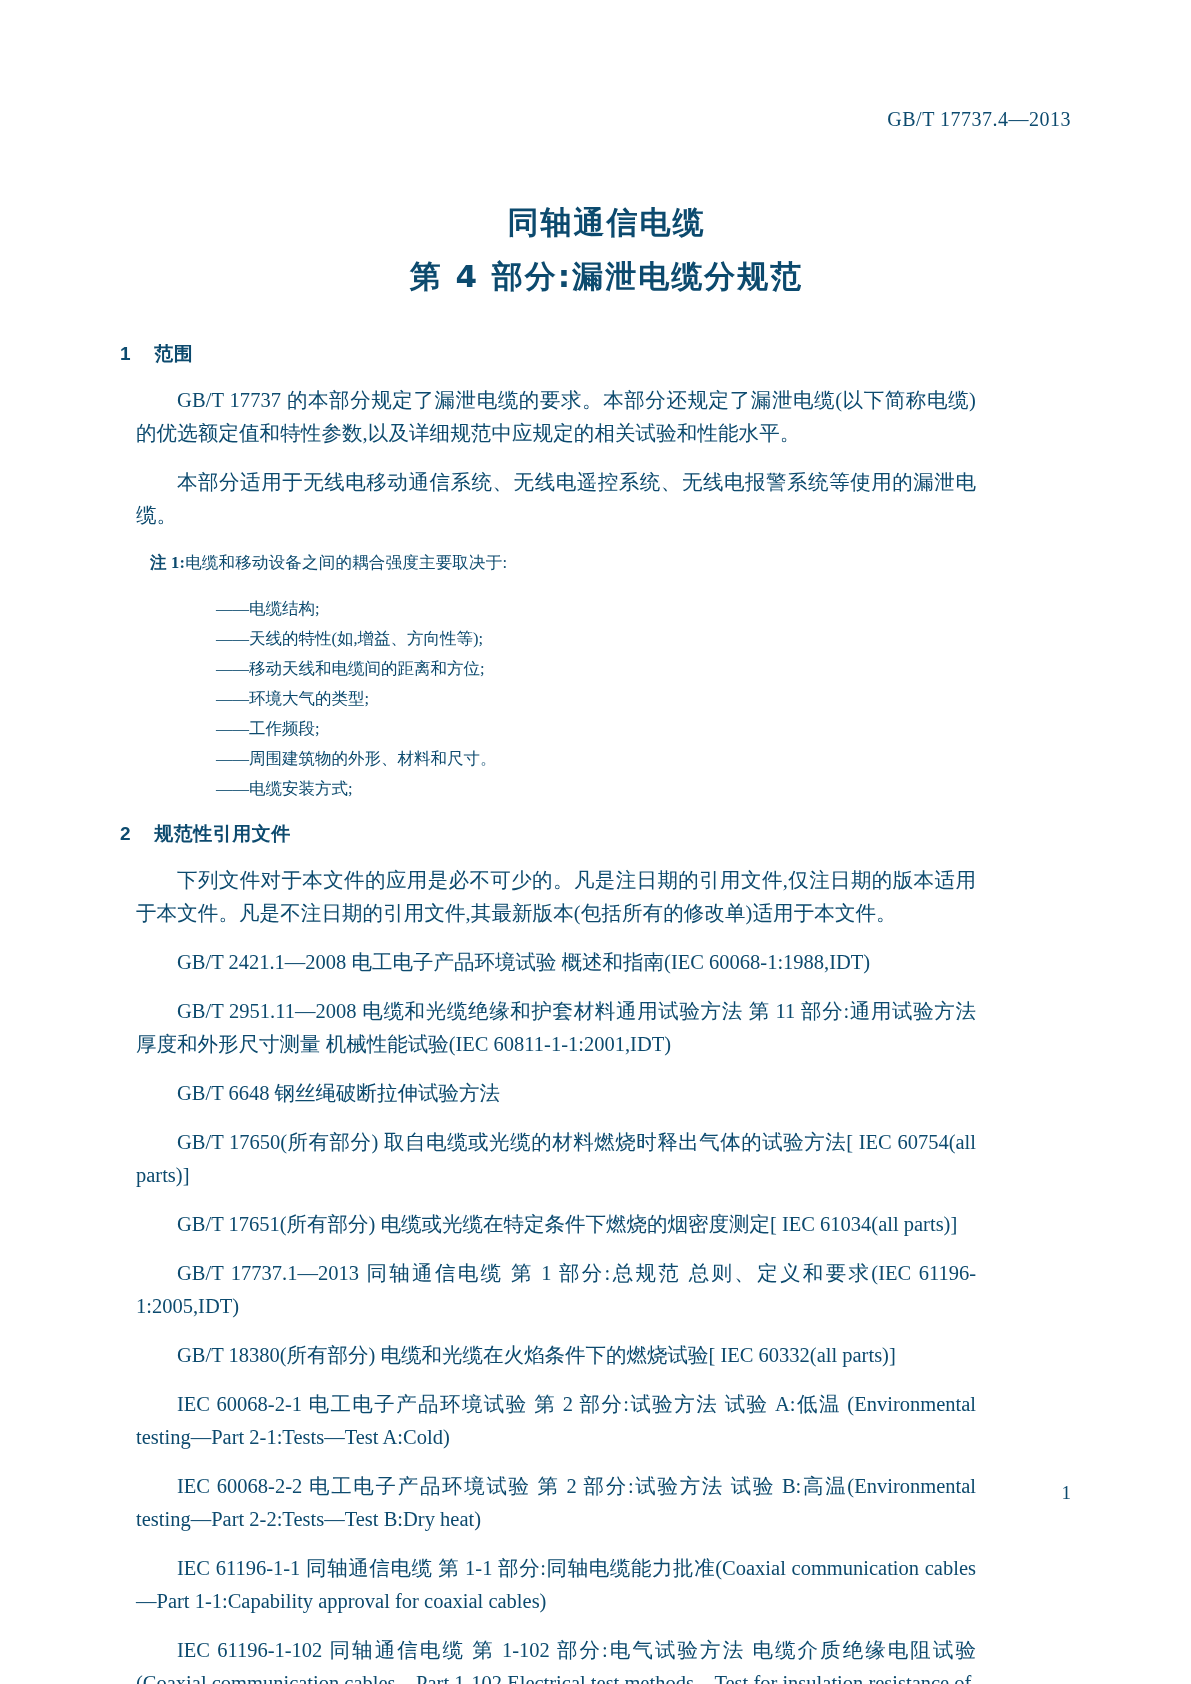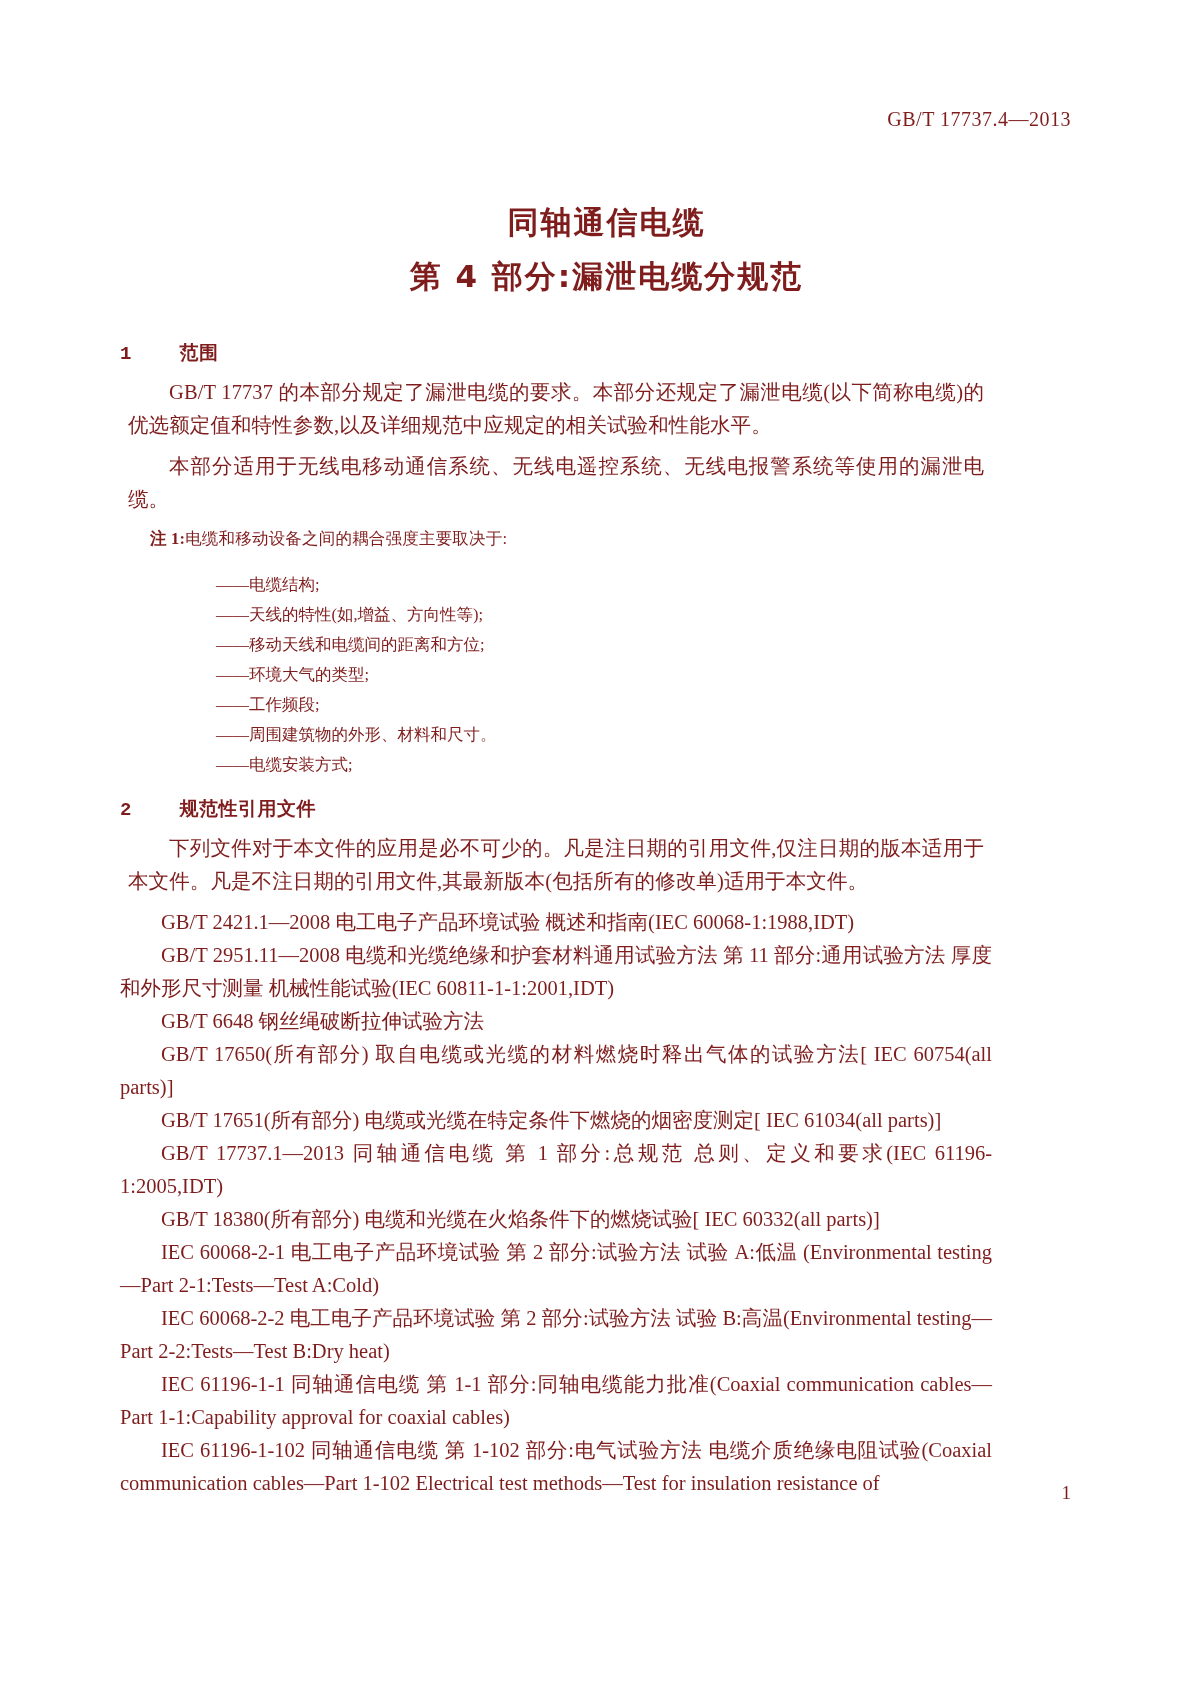--- a/index.html
+++ b/index.html
@@ -8,21 +8,21 @@
     background: #ffffff;
   }
   .page {
     position: relative;
     width: 1191px;
     height: 1684px;
     margin: 0 auto;
     background: #ffffff;
     box-sizing: border-box;
     font-family: "Liberation Serif", "DejaVu Serif", serif;
-    color: #7f1d1d;
+    color: #0c4a6e;
     overflow: hidden;
   }
 
   
   .page-header {
     position: absolute;
     top: 108px;
     left: 120px;
     right: 120px;
     text-align: right;
@@ -57,35 +57,35 @@
 
   
   .body {
     position: absolute;
     top: 340px;
     left: 120px;
     width: 872px;
   }
 
   h2.section {
-    font-family: Liberation Mono, monospace;
+    font-family: Liberation Sans, sans-serif;
     font-weight: bold;
     font-size: 19px;
     margin: 0;
     padding: 0;
     letter-spacing: 0.5px;
     line-height: 28px;
   }
   .sec-gap-1 { margin-top: 0px; }
   .sec-gap-2 { margin-top: 36px; }
 
   p.para {
     font-size: 20.5px;
     line-height: 33px;
-    margin: 8px;
+    margin: 16px;
     padding: 0;
     text-align: justify;
     text-justify: inter-ideograph;
     letter-spacing: 0.1px;
   }
   p.indent { text-indent: 2em; }
   .after-head { margin-top: 22px; }
 
   
   .note {
@@ -108,21 +108,21 @@
   ul.dash-list li {
     margin: 0;
     padding: 0;
     white-space: nowrap;
   }
 
   .ref-list { margin-top: 4px; }
   .ref {
     font-size: 20.5px;
     line-height: 33px;
-    margin: 0;
+    margin: 16px;
     text-indent: 2em;
     text-align: justify;
     text-justify: inter-ideograph;
   }
 
   
   .page-number {
     position: absolute;
     bottom: 180px;
     left: 120px;

